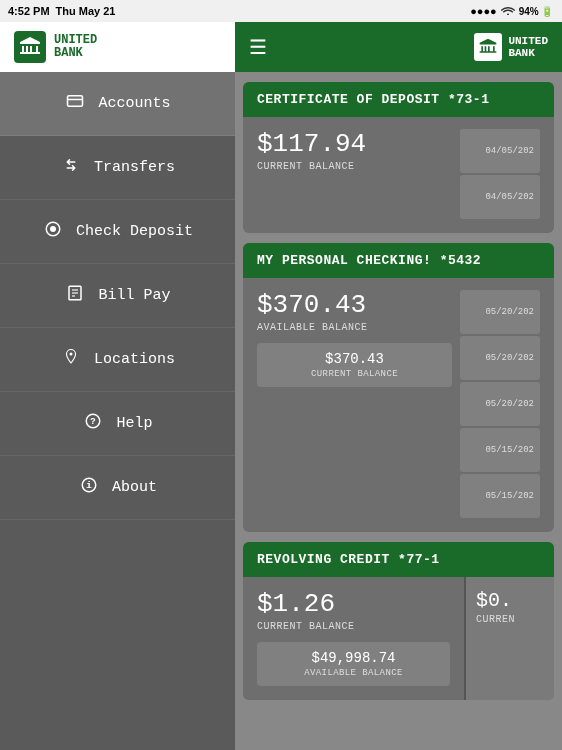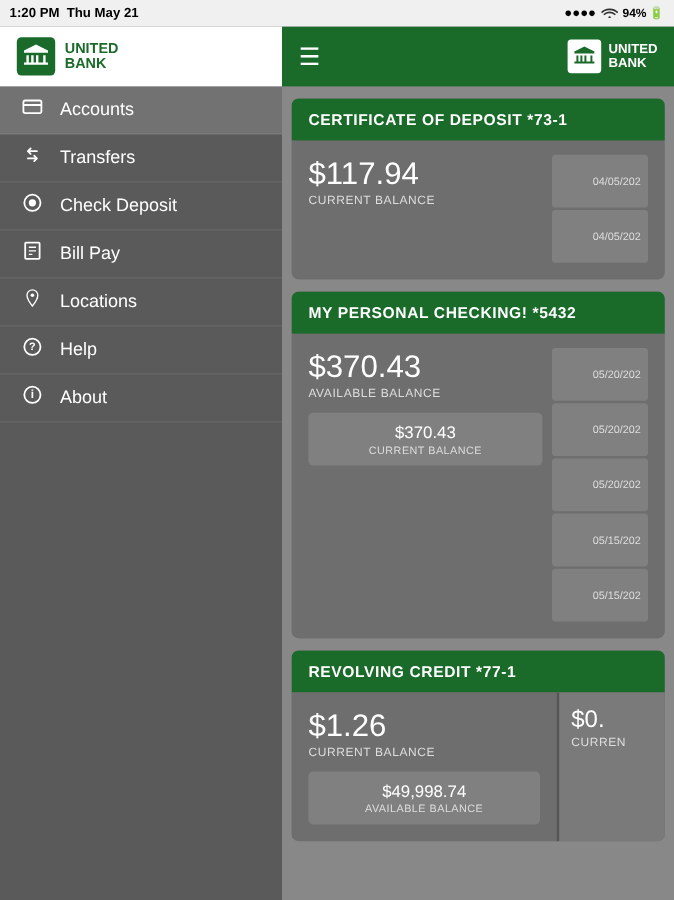--- a/index.html
+++ b/index.html
@@ -24,20 +24,21 @@
       position: relative;
       z-index: 10;
     }
     .status-bar-left { display: flex; gap: 6px; align-items: center; }
     .status-bar-right { display: flex; gap: 4px; align-items: center; }
 
     
     .app-container {
       display: flex;
       height: 728px;
+      font-family: Liberation Mono, monospace;
     }
 
     
     .sidebar {
       width: 235px;
       background: #5a5a5a;
       flex-shrink: 0;
       display: flex;
       flex-direction: column;
     }
@@ -71,26 +72,27 @@
       text-transform: uppercase;
     }
 
     .sidebar-nav { flex: 1; }
 
     .nav-item {
       display: flex;
       align-items: center;
       gap: 12px;
       padding: 0 16px;
-      height: 40px;
+      height: 64px;
       color: #fff;
       font-size: 15px;
       font-weight: 500;
       cursor: pointer;
       border-bottom: 1px solid rgba(255,255,255,0.08);
+      justify-content: center;
     }
     .nav-item.active {
       background: rgba(255,255,255,0.15);
     }
 
     .nav-icon {
       width: 22px;
       text-align: center;
       font-size: 16px;
       flex-shrink: 0;
@@ -253,21 +255,21 @@
 
     
     .main-content::-webkit-scrollbar { width: 4px; }
     .main-content::-webkit-scrollbar-thumb { background: rgba(255,255,255,0.3); border-radius: 2px; }
   </style>
 </head>
 <body>
 
 <div class="status-bar">
   <div class="status-bar-left">
-    <span>1:20 PM</span>
+    <span>4:52 PM</span>
     <span>Thu May 21</span>
   </div>
   <div class="status-bar-right">
     <span>●●●●</span>
     <span>
       <svg width="14" height="10" viewBox="0 0 14 10" fill="#333">
         <path d="M7 8.5a1 1 0 110 2 1 1 0 010-2z"></path>
         <path d="M7 6C8.7 6 10.2 6.7 11.3 7.8l1-1A7 7 0 007 4.5a7 7 0 00-5.3 2.3l1 1A5.5 5.5 0 017 6z"></path>
         <path d="M7 3.5c2.5 0 4.7 1 6.3 2.6l1-1A9.5 9.5 0 007 2a9.5 9.5 0 00-7.3 3.1l1 1A8 8 0 017 3.5z"></path>
       </svg>

